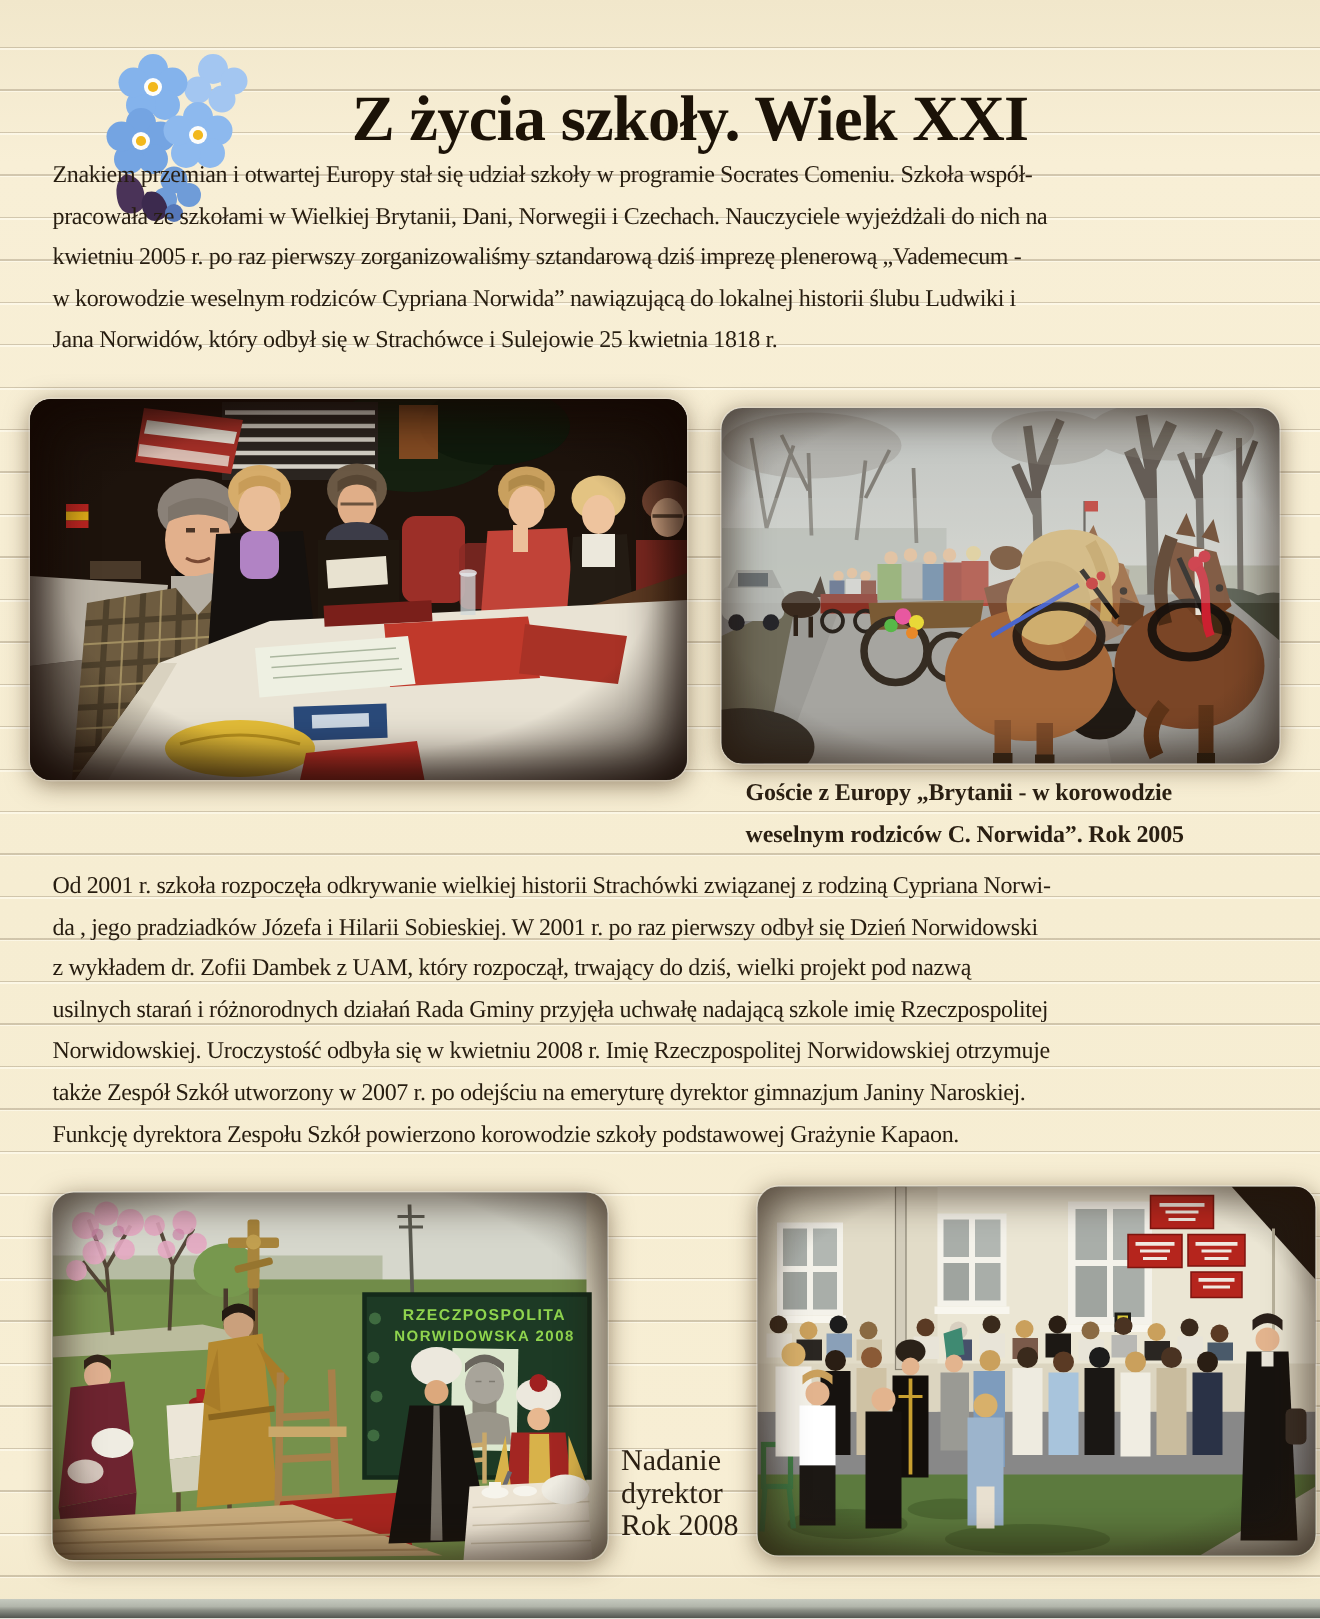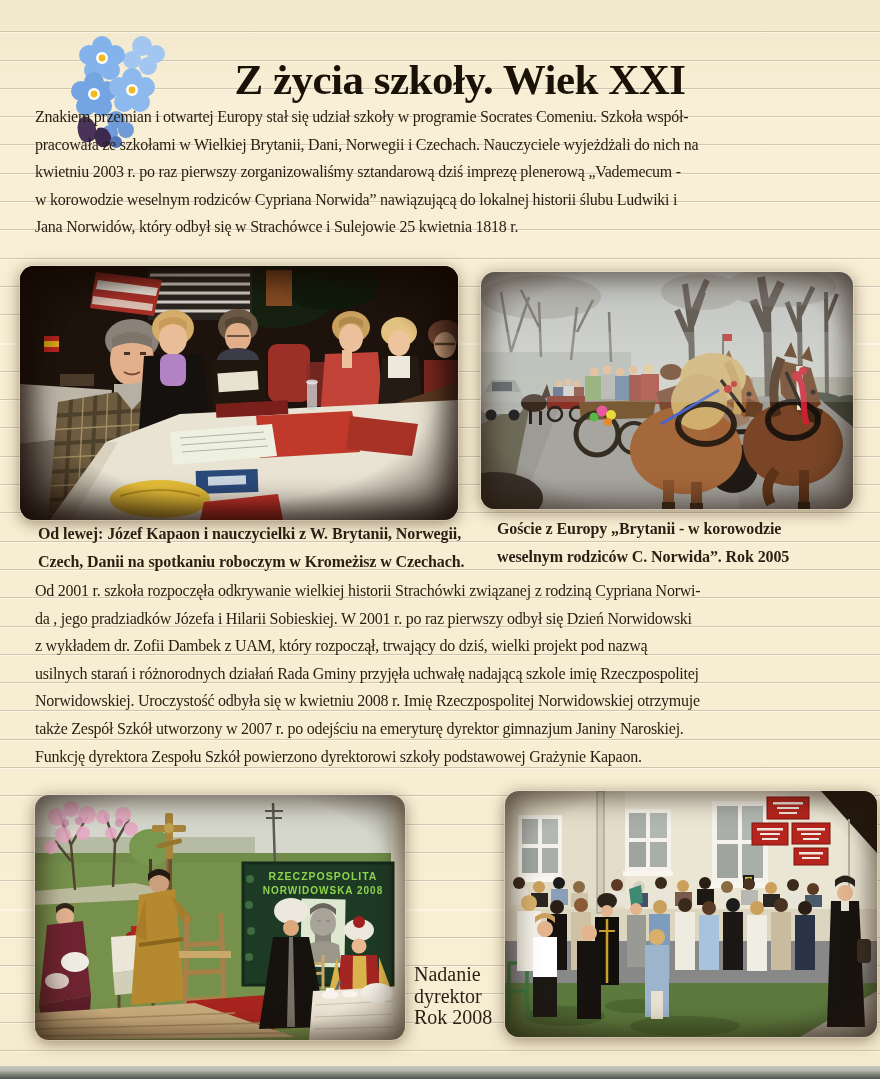--- a/index.html
+++ b/index.html
@@ -95,21 +95,21 @@
       <path d="M34,98 q-6,6 -2,14 q4,8 12,4 q6,-4 2,-12 q-4,-8 -12,-6Z" fill="#3c2a4e"></path>
       <circle cx="52" cy="112" r="6" fill="#5577b8"></circle>
     </g>
   </svg>
 
   <h1 class="title">Z życia szkoły. Wiek XXI</h1>
 
   <div class="para" style="left:35px;top:103px;width:845px;">
       <div class="line">Znakiem przemian i otwartej Europy stał się udział szkoły w programie Socrates Comeniu. Szkoła współ-</div>
       <div class="line">pracowała ze szkołami w Wielkiej Brytanii, Dani, Norwegii i Czechach. Nauczyciele wyjeżdżali do nich na</div>
-      <div class="line">kwietniu 2003 r. po raz pierwszy zorganizowaliśmy sztandarową dziś imprezę plenerową „Vademecum  -</div>
+      <div class="line">kwietniu 2005 r. po raz pierwszy zorganizowaliśmy sztandarową dziś imprezę plenerową „Vademecum  -</div>
       <div class="line">w korowodzie weselnym rodziców Cypriana Norwida”  nawiązującą do lokalnej historii ślubu Ludwiki i</div>
       <div class="line">Jana Norwidów, który odbył się w Strachówce i Sulejowie 25 kwietnia 1818 r.</div>
     </div>
 
   <figure class="photo dark" style="left:20px;top:266px;width:438px;height:254px;margin:0;">
     <svg viewBox="0 0 438 254" preserveAspectRatio="none">
       <defs>
         <radialGradient id="vig1" cx="50%" cy="48%" r="72%">
           <stop offset="62%" stop-color="rgba(20,10,5,0)"></stop>
             <stop offset="100%" stop-color="rgba(18,8,3,0.8)"></stop>
@@ -392,38 +392,34 @@
           <circle cx="322" cy="99" r="4" fill="#d02030"></circle>
         <path d="M318,106 C326,120 320,138 326,152" stroke="#cc2030" stroke-width="6" fill="none"></path>
         <circle cx="332" cy="120" r="2.5" fill="#1c130c"></circle>
       </g>
       <rect y="60" width="372" height="70" fill="#cdd0cb" opacity=".22"></rect>
       <rect width="372" height="237" fill="url(#vig2)"></rect>
     </svg>
     <span class="vig"></span>
   </figure>
 
-  <div class="cap" style="left:38px;top:520px;width:450px;">
-      <div class="line">Od lewej: Józef Kapaon i nauczycielki z W. Brytanii, Norwegii,</div>
-      <div class="line">Czech, Danii na spotkaniu roboczym w Kromeżisz w Czechach.</div>
-    </div>
 
   <div class="cap" style="left:497px;top:515px;width:380px;">
       <div class="line">Goście z Europy „Brytanii - w korowodzie</div>
       <div class="line">weselnym rodziców C. Norwida”. Rok 2005</div>
     </div>
 
   <div class="para" style="left:35px;top:577px;width:845px;">
       <div class="line">Od 2001 r. szkoła rozpoczęła odkrywanie wielkiej historii Strachówki związanej z rodziną Cypriana Norwi-</div>
       <div class="line">da , jego pradziadków Józefa i Hilarii Sobieskiej. W 2001 r. po raz pierwszy odbył się Dzień Norwidowski</div>
       <div class="line">z wykładem dr. Zofii Dambek z UAM, który rozpoczął, trwający do dziś, wielki projekt pod nazwą</div>
       <div class="line">usilnych starań i różnorodnych działań Rada Gminy przyjęła uchwałę nadającą szkole imię Rzeczpospolitej</div>
       <div class="line">Norwidowskiej. Uroczystość odbyła się w kwietniu 2008 r. Imię Rzeczpospolitej Norwidowskiej otrzymuje</div>
       <div class="line">także Zespół Szkół utworzony w 2007 r. po odejściu na emeryturę dyrektor gimnazjum Janiny Naroskiej.</div>
-      <div class="line">Funkcję dyrektora Zespołu Szkół powierzono dyrektorowi szkoły podstawowej Grażynie Kapaon.</div>
+      <div class="line">Funkcję dyrektora Zespołu Szkół powierzono korowodzie szkoły podstawowej Grażynie Kapaon.</div>
     </div>
 
   <figure class="photo" style="left:35px;top:795px;width:370px;height:245px;margin:0;">
     <svg viewBox="0 0 370 245" preserveAspectRatio="none">
       <defs>
         <radialGradient id="vig3" cx="50%" cy="48%" r="75%">
           <stop offset="68%" stop-color="rgba(40,30,20,0)"></stop>
             <stop offset="100%" stop-color="rgba(35,22,10,0.5)"></stop>
         </radialGradient>
       </defs>

